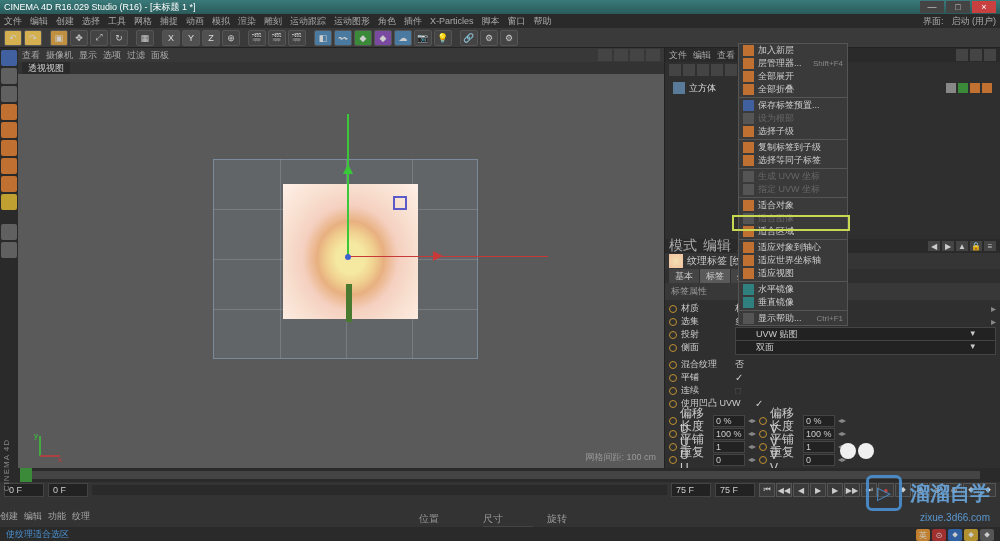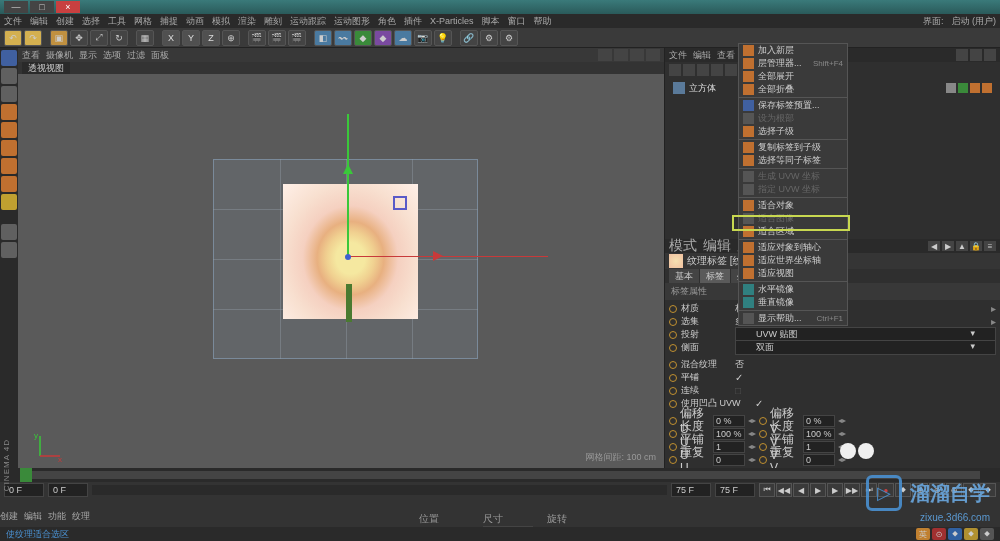--- a/index.html
+++ b/index.html
@@ -130,31 +130,32 @@
 
 
 .watermark { position: absolute; right: 10px; bottom: 30px; display: flex; align-items: center; gap: 8px; opacity: 0.9; }
 .wm-logo { width: 36px; height: 36px; border: 3px solid #4a90d0; border-radius: 6px; display: flex; align-items: center; justify-content: center; color: #4a90d0; font-size: 18px; }
 .wm-text { color: #6aa8e0; font-size: 20px; font-weight: bold; }
 .wm-url { position: absolute; right: 10px; bottom: 18px; color: #5a98d0; font-size: 10px; }
 .wm-balls { position: absolute; right: 126px; bottom: 82px; display: flex; gap: 2px; }
 .wm-ball { width: 16px; height: 16px; background: #f0f0f0; border-radius: 50%; }
 
 
-.statusbar { position: absolute; bottom: 0; left: 0; right: 0; height: 14px; background: #2a2a2a; display: flex; align-items: center; padding: 0 6px; }
+.statusbar { position: absolute; bottom: 0; left: 0; right: 0; height: 14px; background: #2a2a2a; display: flex; align-items: flex-end; padding: 0 6px; }
 .status-text { font-size: 9px; color: #4a90d0; }
 .status-right { margin-left: auto; display: flex; gap: 2px; }
 .sr-item { width: 14px; height: 12px; background: #c08030; border-radius: 2px; font-size: 8px; display: flex; align-items: center; justify-content: center; }
 
 .cinema-label { position: absolute; left: 2px; bottom: 50px; writing-mode: vertical-lr; transform: rotate(180deg); font-size: 8px; color: #888; letter-spacing: 1px; }
 </style>
 </head>
 <body>
 
 <div class="titlebar">
+  <span class="titlebar-title">CINEMA 4D R16.029 Studio (R16) - [未标题 1 *]</span>
   <div class="window-controls">
     <div class="wc-btn wc-min">—</div>
     <div class="wc-btn wc-max">□</div>
     <div class="wc-btn wc-close">×</div>
   </div>
 </div>
 
 <div class="menubar">
   <span>文件</span>
   <span>编辑</span>

